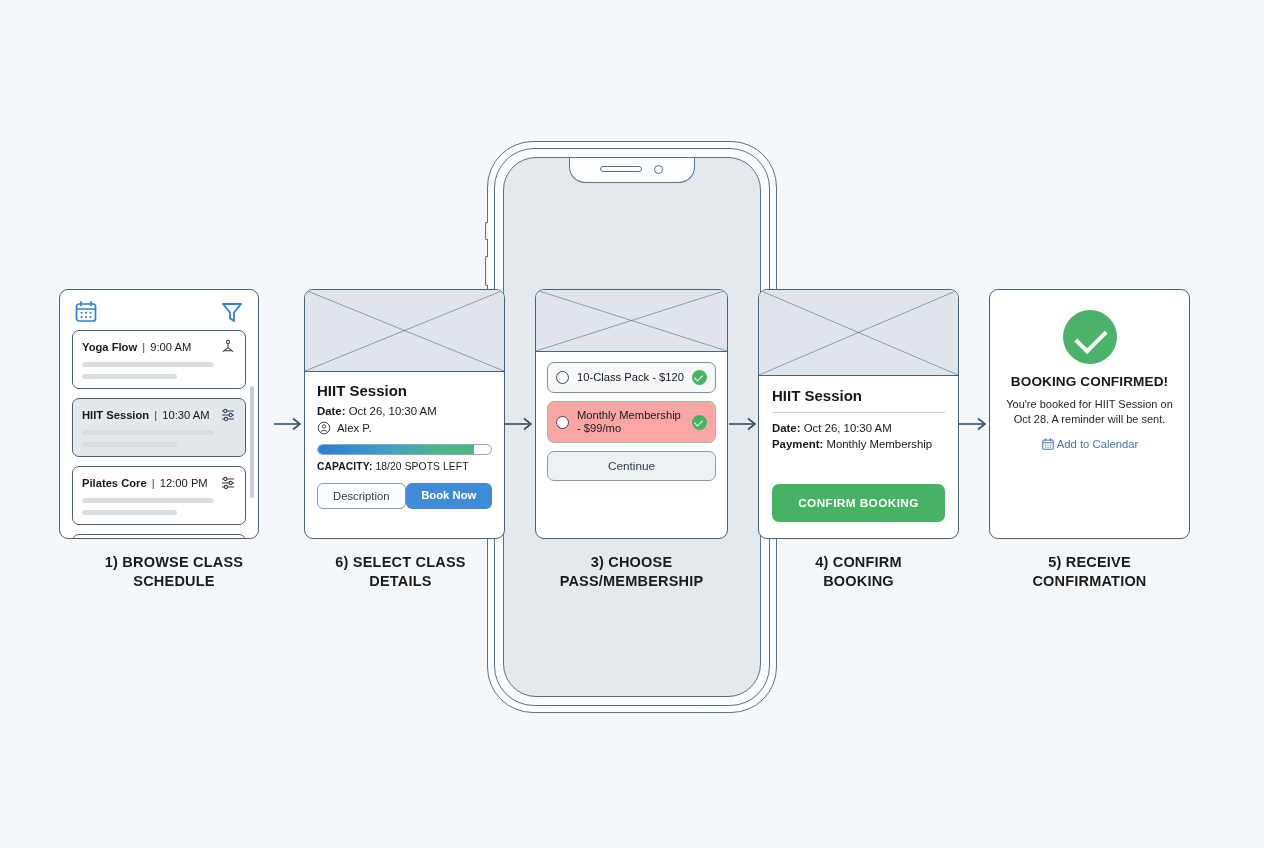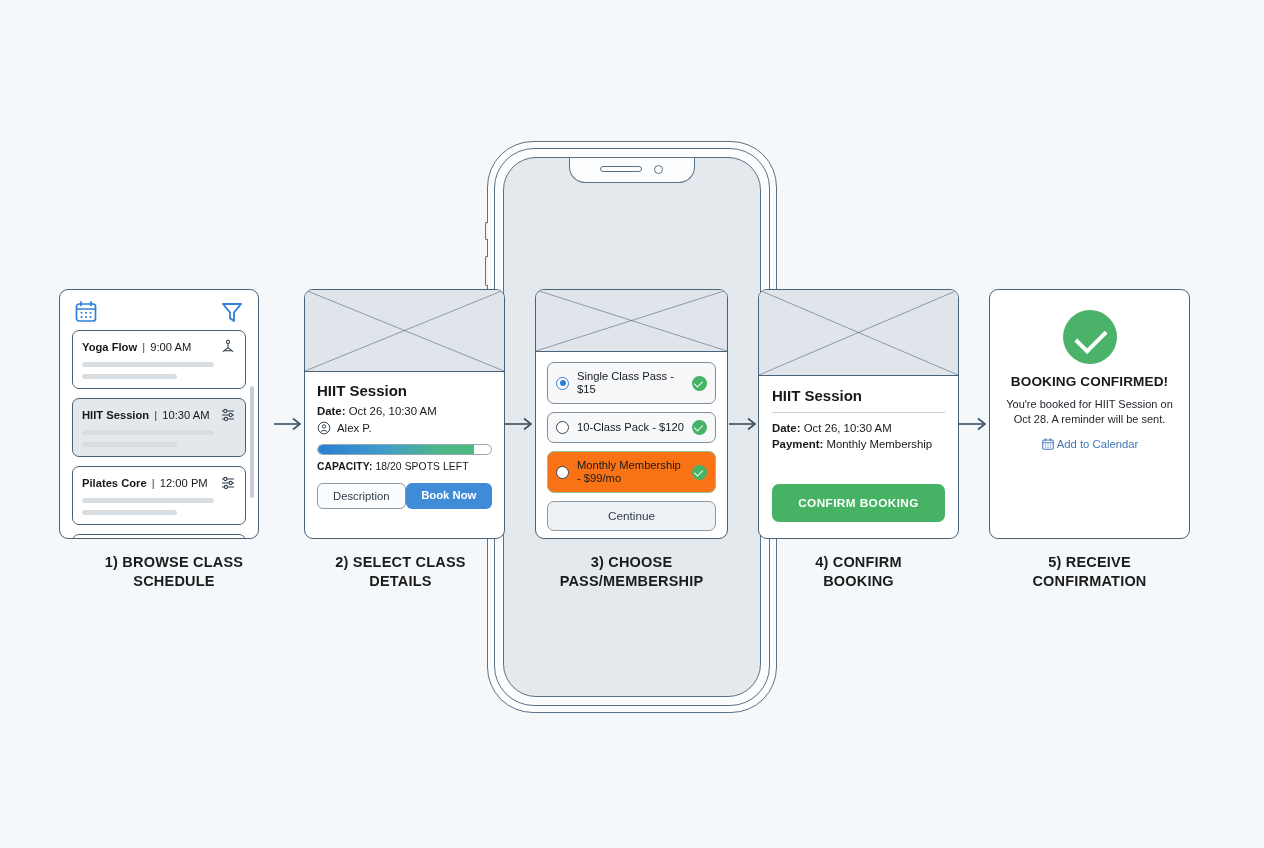--- a/index.html
+++ b/index.html
@@ -143,21 +143,21 @@
 
   
   #p3 { left: 535px; top: 289px; width: 193px; height: 250px; }
   .opt-list { padding: 10px 11px 0 11px; }
   .opt {
     display: flex; align-items: center; gap: 8px;
     border: 1.1px solid #7f8e9c; border-radius: 7px;
     padding: 7px 8px; margin-bottom: 8px;
     background: #f6f8fa; position: relative;
   }
-  .opt.green { background: #f97316; border-color: #8fc79a; }
+  .opt.green { background: #fca5a5; border-color: #8fc79a; }
   .opt-label { font-size: 11.2px; color: #16191c; flex: 1; line-height: 13px; }
   .radio {
     width: 13px; height: 13px; border-radius: 50%;
     border: 1.5px solid #3a4652; background: #ffffff; flex: none;
     position: relative;
   }
   .radio.on { border-color: #2f7fd6; }
   .radio.on::after {
     content: ""; position: absolute; left: 2.5px; top: 2.5px;
     width: 6px; height: 6px; border-radius: 50%; background: #2f7fd6;
@@ -372,38 +372,33 @@
         <b>CAPACITY:</b>
         <span>18/20 SPOTS LEFT</span>
       </div>
       <div class="p2-btns">
         <div class="btn-ghost">Description</div>
         <div class="btn-blue">Book Now</div>
       </div>
     </div>
   </div>
   <div class="panel-caption" id="c2">
-    <div>2) SELECT CLASS</div>
+    <div>6) SELECT CLASS</div>
     <div>DETAILS</div>
   </div>
 
   <div class="panel" id="p3">
     <div class="img-ph" style="height:62px;">
       <svg class="x1" viewBox="0 0 100 100" preserveAspectRatio="none">
         <line x1="0" y1="0" x2="100" y2="100" stroke="#3a4e60" stroke-width="0.5" vector-effect="non-scaling-stroke"></line>
         <line x1="100" y1="0" x2="0" y2="100" stroke="#3a4e60" stroke-width="0.5" vector-effect="non-scaling-stroke"></line>
       </svg>
     </div>
     <div class="opt-list">
 
-      <div class="opt">
-        <span class="radio on"></span>
-        <span class="opt-label">Single Class Pass - $15</span>
-        <span class="chk"></span>
-      </div>
 
       <div class="opt">
         <span class="radio"></span>
         <span class="opt-label">10-Class Pack - $120</span>
         <span class="chk"></span>
       </div>
 
       <div class="opt green">
         <span class="radio"></span>
         <span class="opt-label">Monthly Membership - $99/mo</span>

